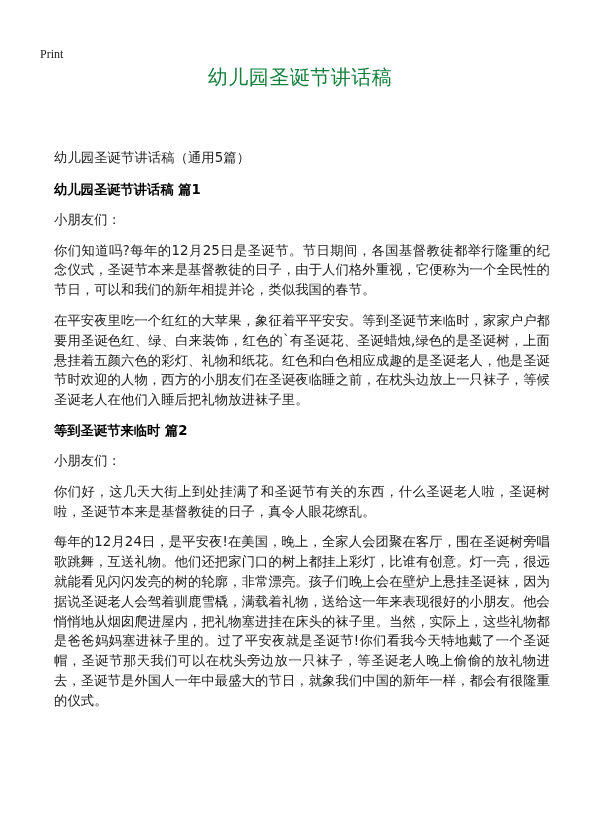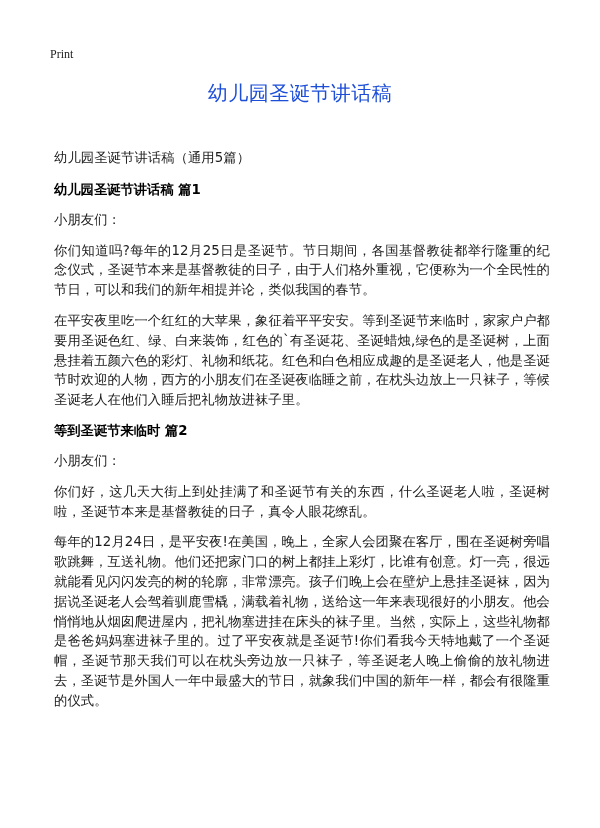--- a/index.html
+++ b/index.html
@@ -2,27 +2,27 @@
 <html><head>
 <meta charset="utf-8">
 <style>
   html, body { margin: 0; padding: 0; background: #ffffff; }
   body {
     width: 600px; height: 828px; overflow: hidden; position: relative;
     font-family: "DejaVu Sans", "Liberation Sans", sans-serif;
     color: #1a1a1a;
   }
   .print-label {
-    position: absolute; left: 50px; top: 47px;
+    position: absolute; left: 40px; top: 47px;
     font-family: "Liberation Serif", "DejaVu Serif", serif;
     font-size: 12px; color: #222;
   }
   .doc-title {
-    position: absolute; left: 0; width: 600px; top: 80px;
-    text-align: center; font-size: 20px; color: #1d4ed8; letter-spacing: 0.5px;
+    position: absolute; left: 0; width: 600px; top: 64px;
+    text-align: center; font-size: 20px; color: #15803d; letter-spacing: 0.5px;
   }
   .flow { position: absolute; left: 54px; top: 120px; width: 496px; margin-top: 28px; }
   .line-p { font-size: 13.3px; line-height: 19.8px; margin: 0 0 11px 0; letter-spacing: 0.1px; text-align: justify; }
   .subtitle { margin-bottom: 12px; }
   .section-heading { font-weight: bold; font-size: 13.3px; line-height: 19px; margin: 0 0 11px 0; color: #000000; }
 </style>
 </head>
 <body>
 
 <div class="print-label">Print</div>

